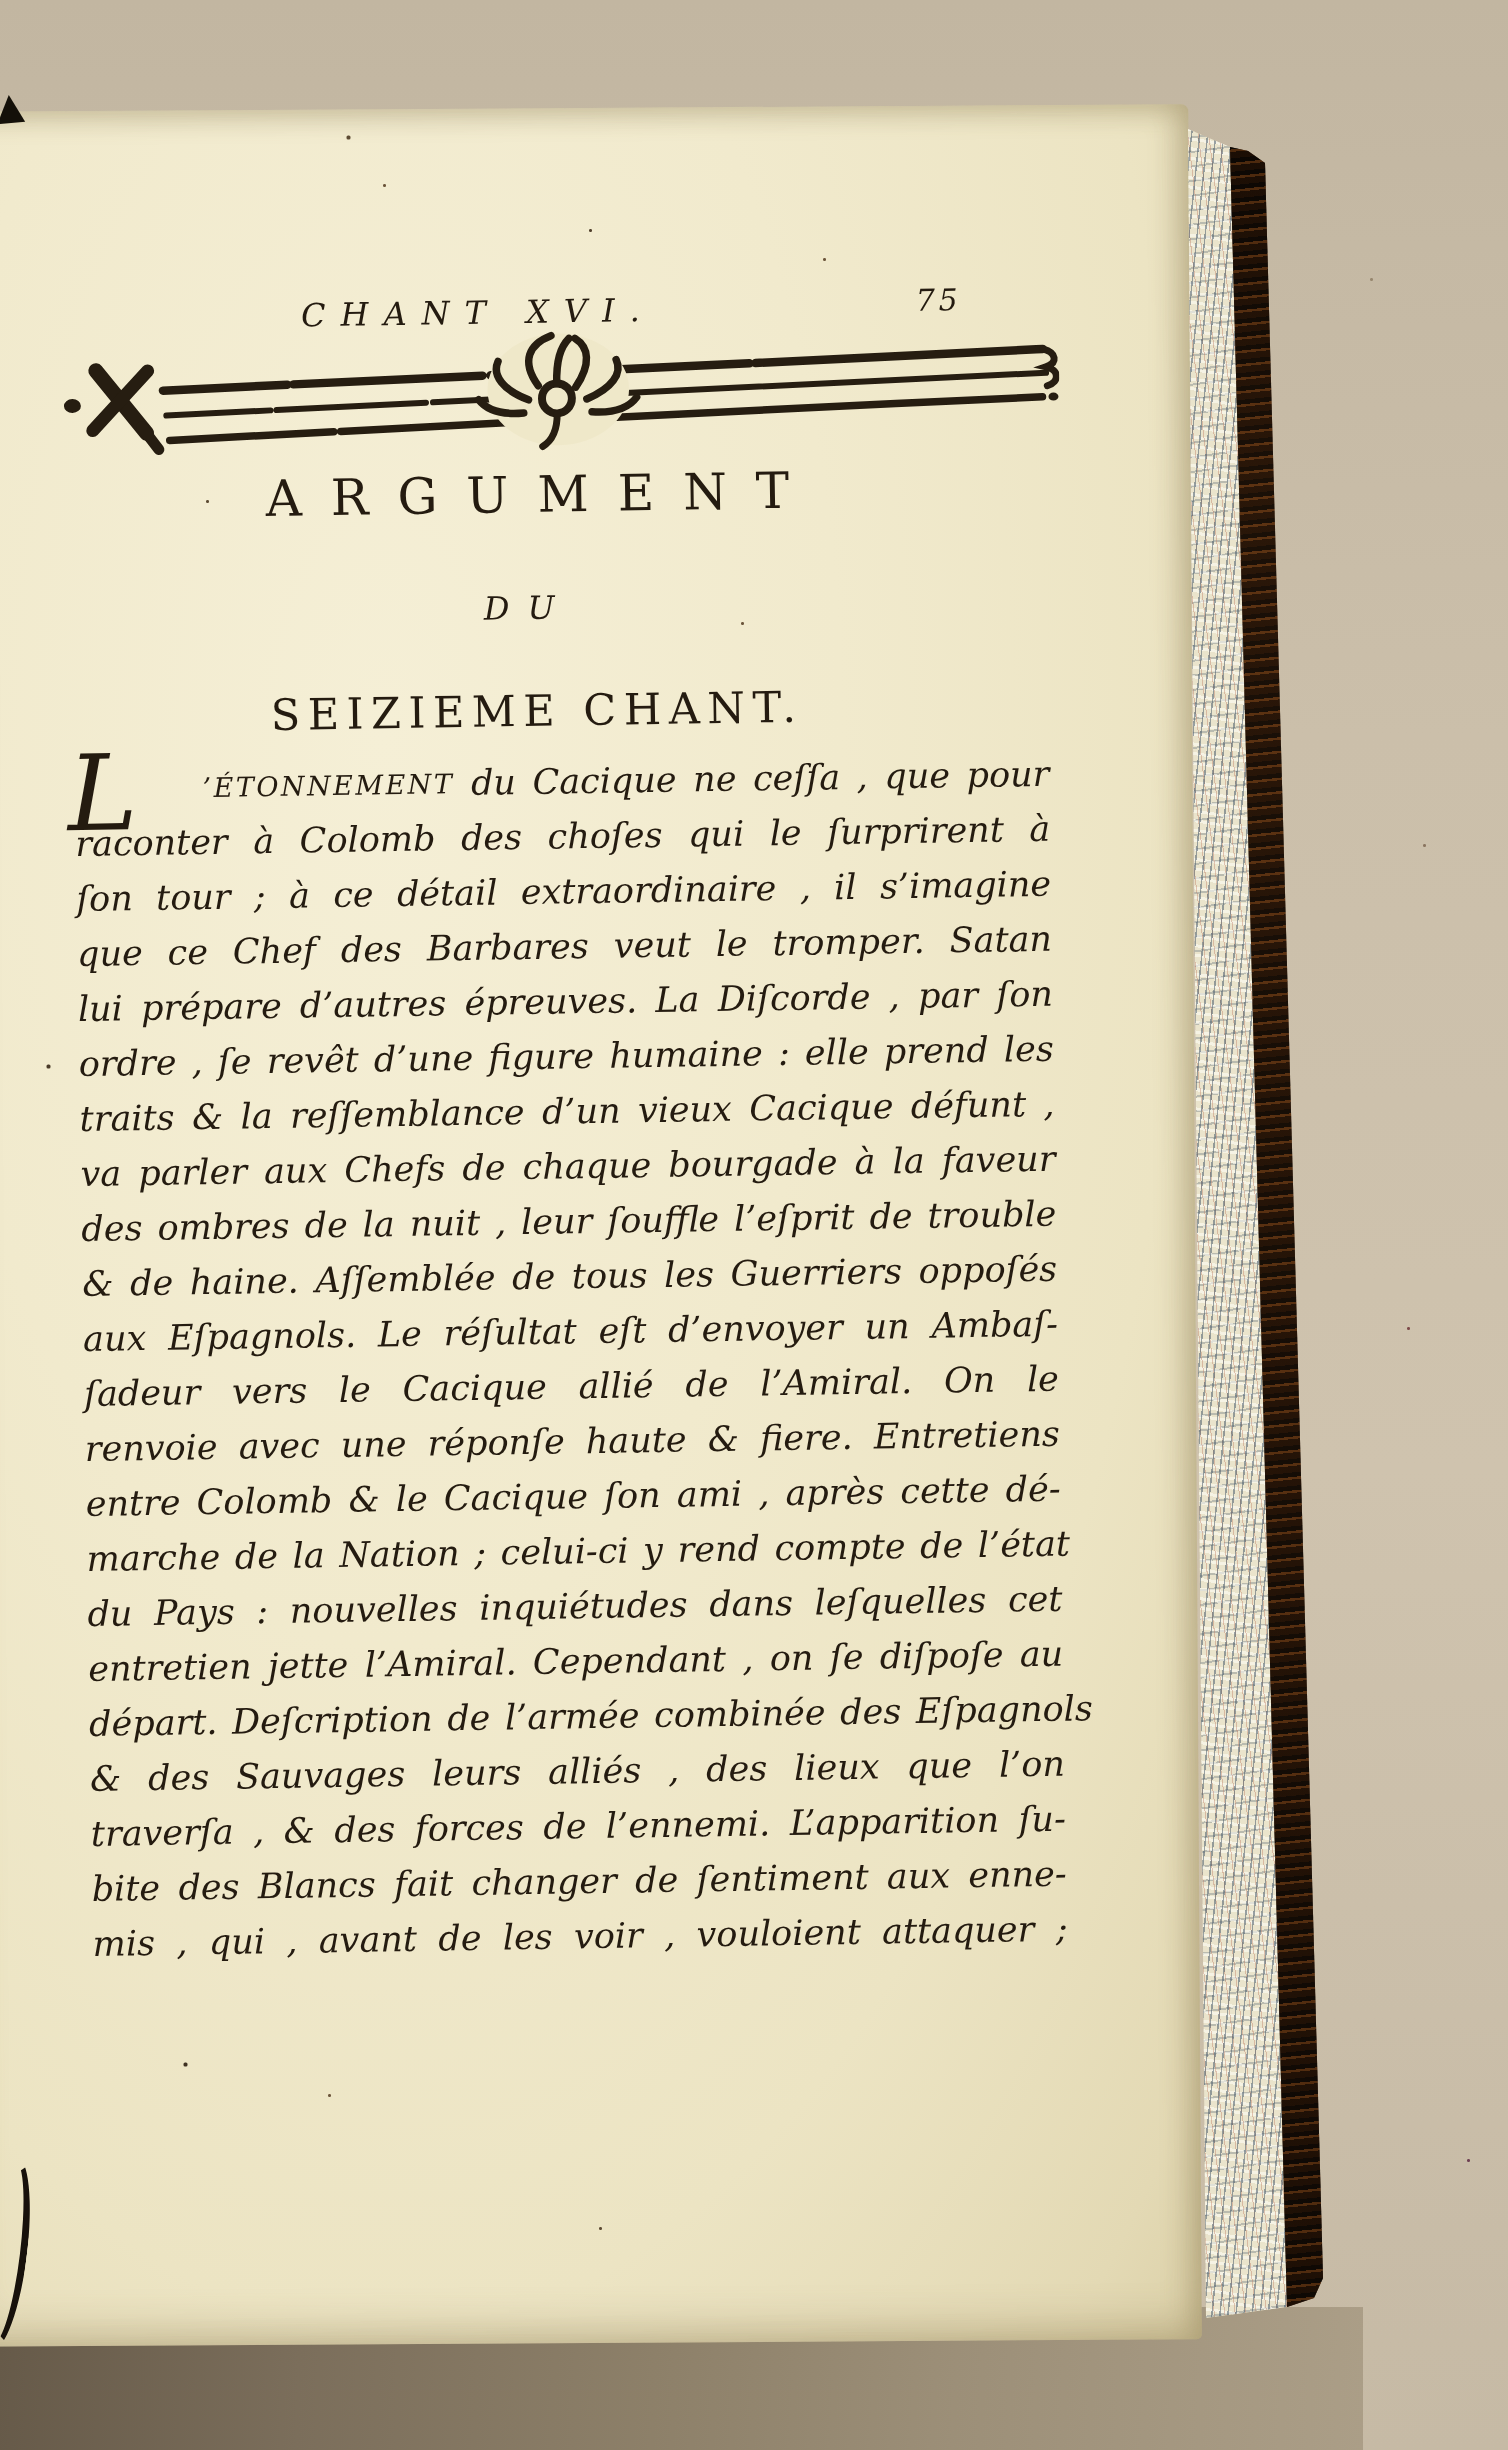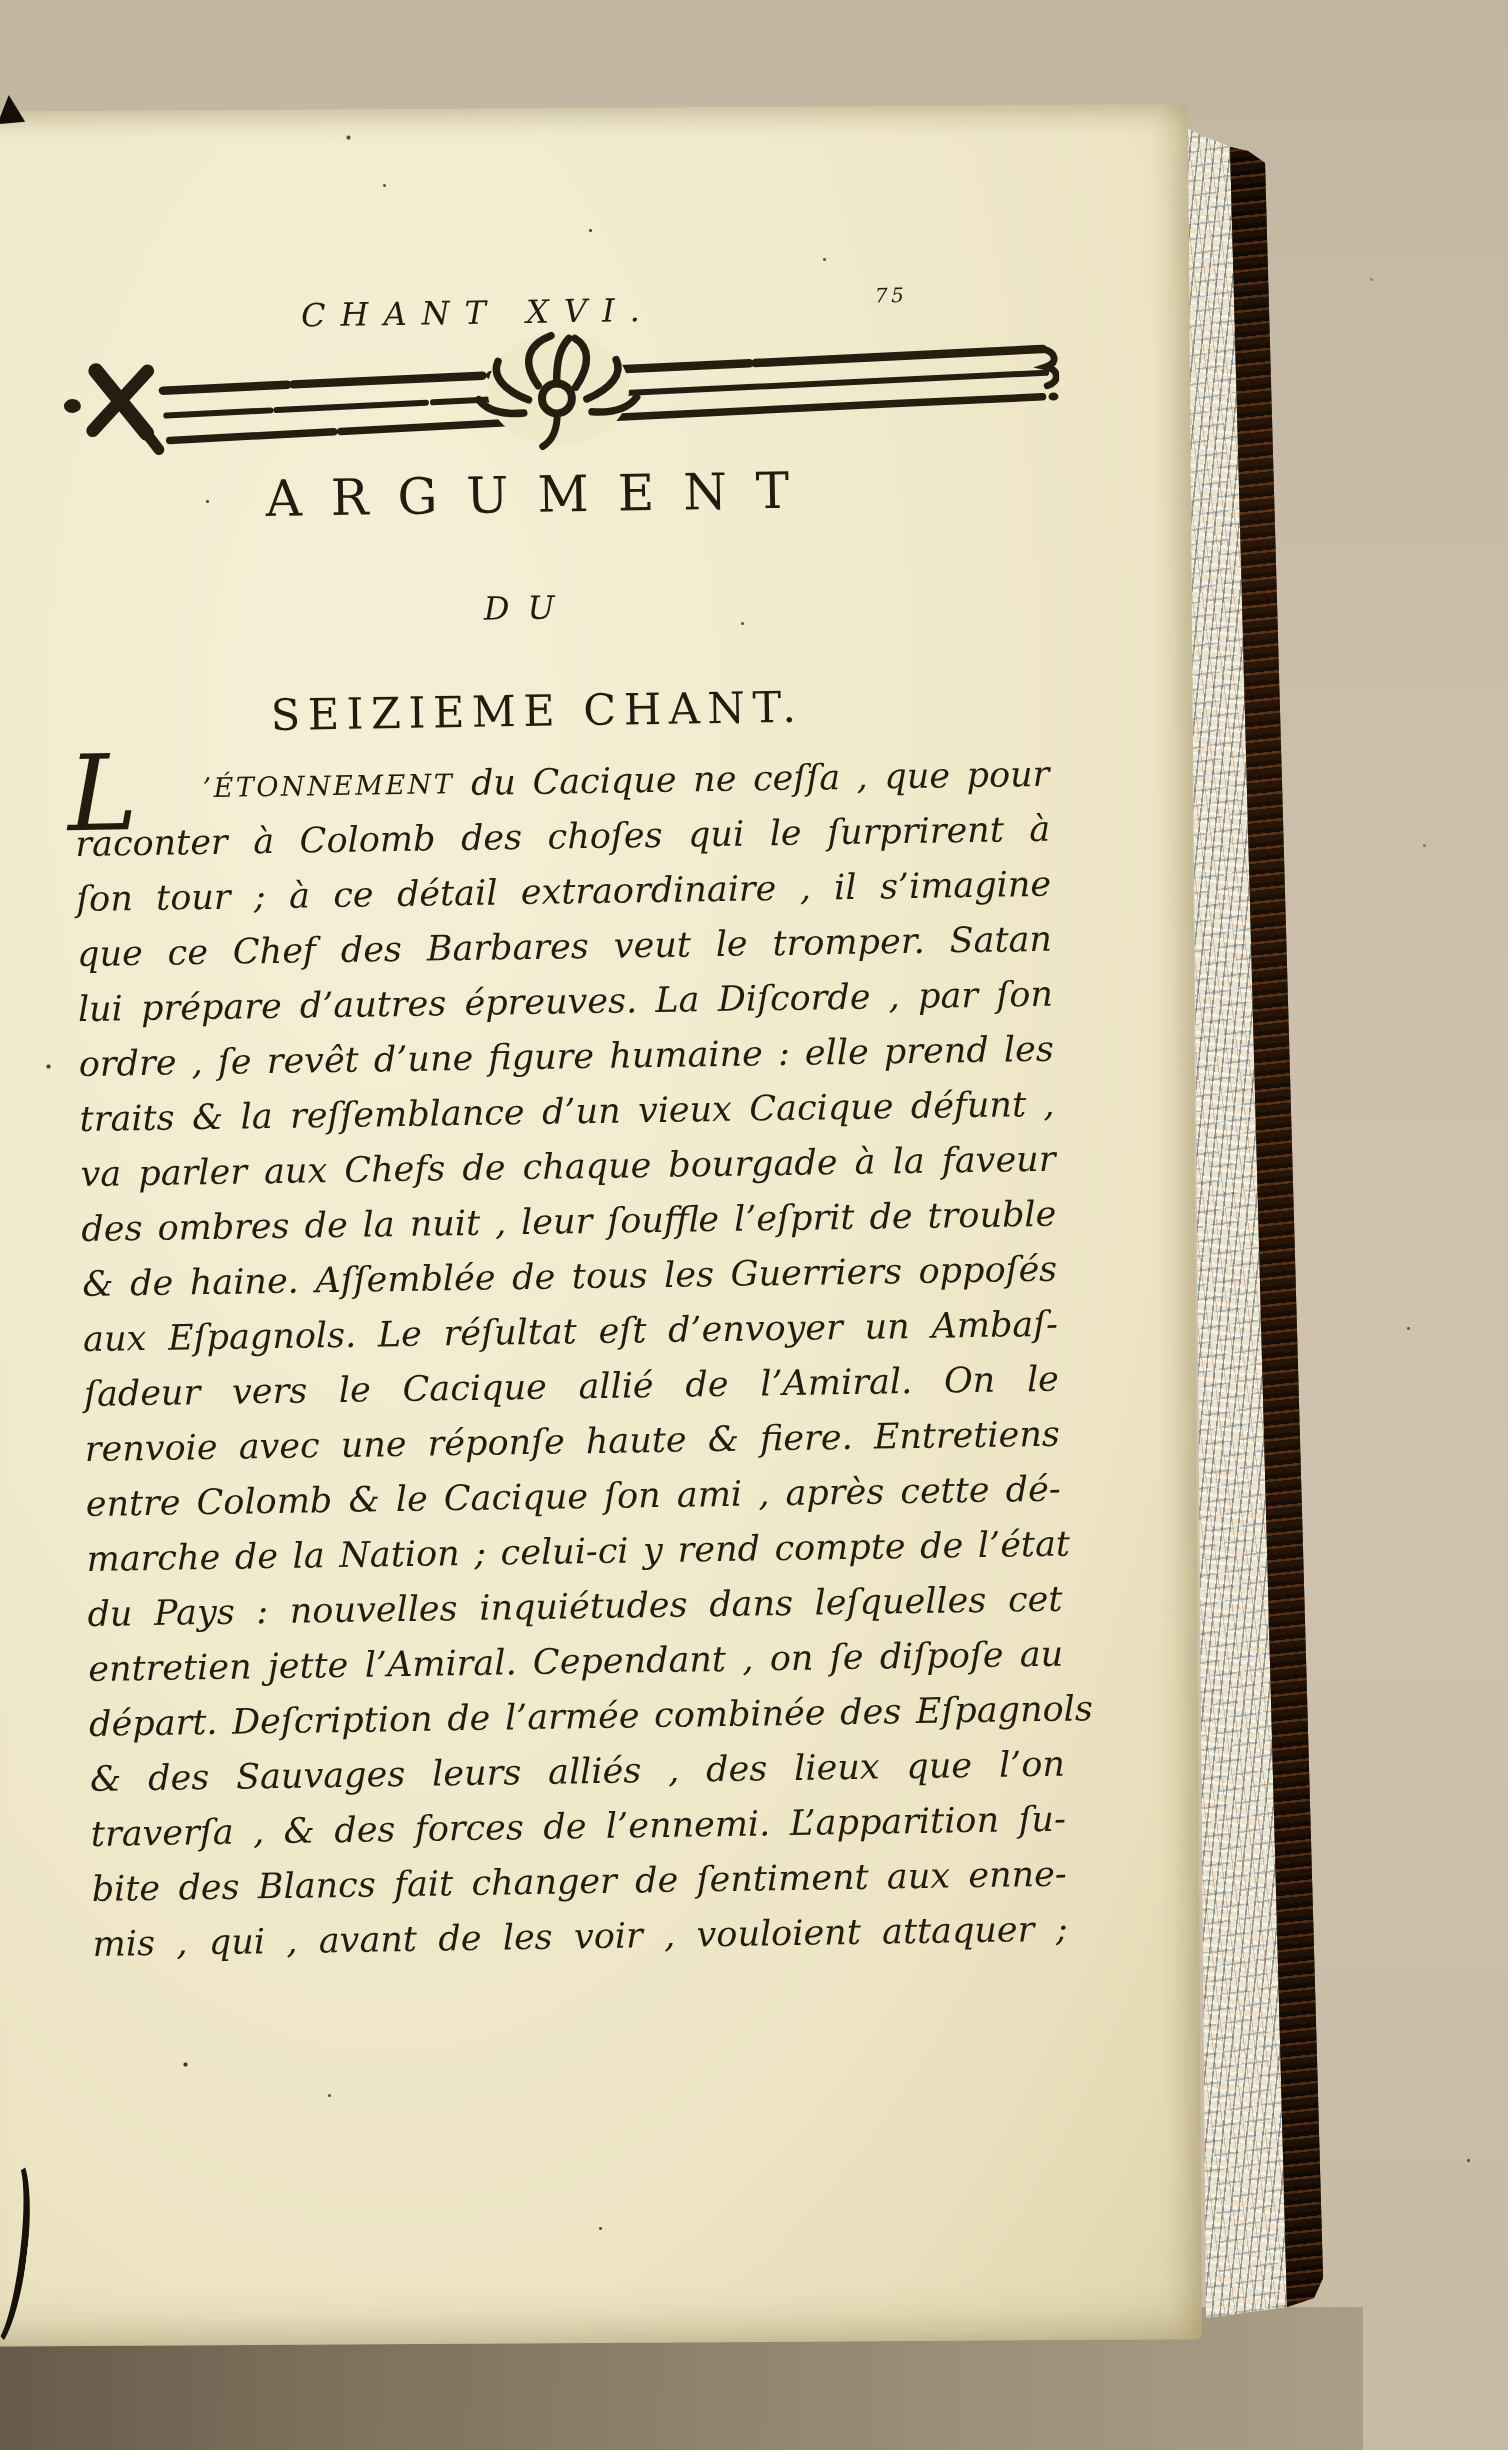--- a/index.html
+++ b/index.html
@@ -56,21 +56,21 @@
     background-image:
       repeating-linear-gradient(174deg,rgba(0,0,0,.55) 0 4.5px,rgba(126,66,20,.5) 4.5px 7px,rgba(28,12,2,.55) 7px 13.4px),
       linear-gradient(180deg,rgba(0,0,0,.6) 0%,rgba(0,0,0,0) 16%,rgba(0,0,0,.22) 68%,rgba(0,0,0,.45) 100%);
   }
   
   .content{
     position:absolute;left:0;top:0;width:1509px;height:2450px;
     transform:rotate(-0.9deg);transform-origin:80px 821px;
   }
   .h-chant{position:absolute;top:300px;left:309px;font-style:italic;font-size:32px;letter-spacing:15px;white-space:nowrap;}
-  .h-folio{position:absolute;top:296px;left:883px;font-style:italic;font-size:20px;letter-spacing:3.5px;}
+  .h-folio{position:absolute;top:296px;left:924px;font-style:italic;font-size:30px;letter-spacing:3.5px;}
   .divider{position:absolute;left:64px;top:322px;width:1002px;height:145px;}
   .h-argument{position:absolute;top:473px;left:35px;width:995px;text-align:center;font-size:50px;letter-spacing:29px;text-indent:29px;white-space:nowrap;}
   .h-du{position:absolute;top:596px;left:35px;width:975px;text-align:center;font-style:italic;font-size:32px;letter-spacing:18px;text-indent:18px;}
   .h-seizieme{position:absolute;top:693px;left:30px;width:1010px;text-align:center;font-size:43px;letter-spacing:7.5px;text-indent:7.5px;white-space:nowrap;}
   .body-block{position:absolute;left:75px;top:762px;width:975px;font-style:italic;font-size:35px;}
   .bodyline{
     position:relative;height:55px;line-height:55px;
     text-align:justify;text-align-last:justify;word-spacing:3.5px;white-space:nowrap;
   }
   .bodyline.first{padding-left:128px;}

